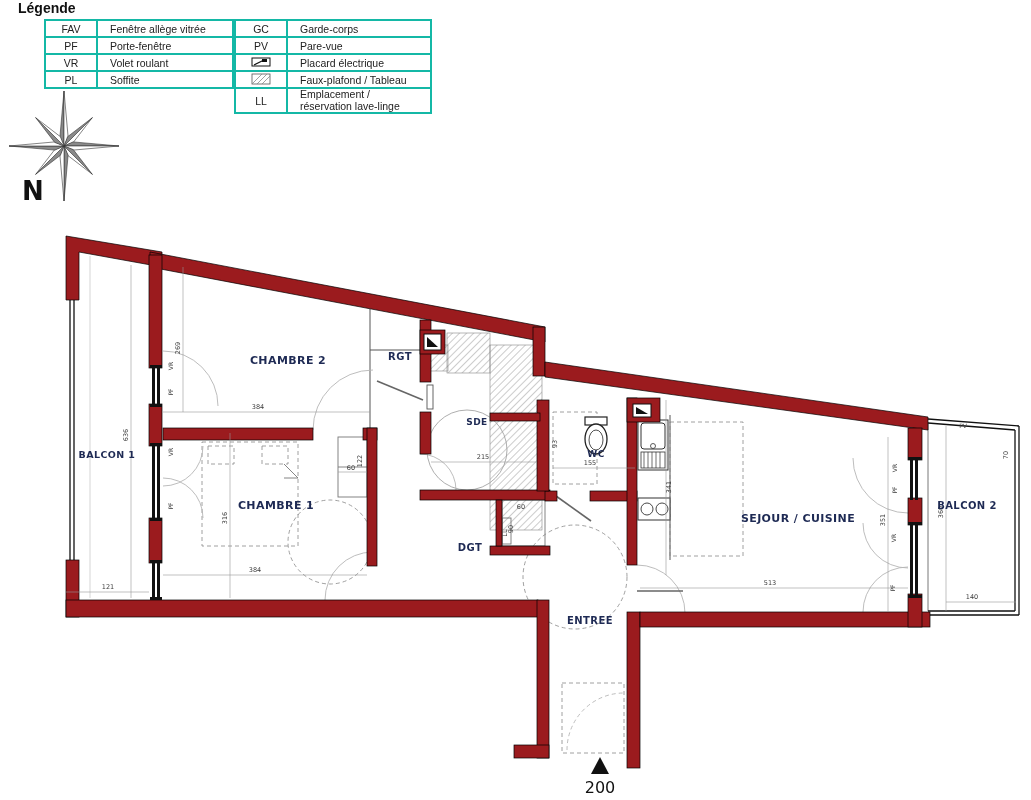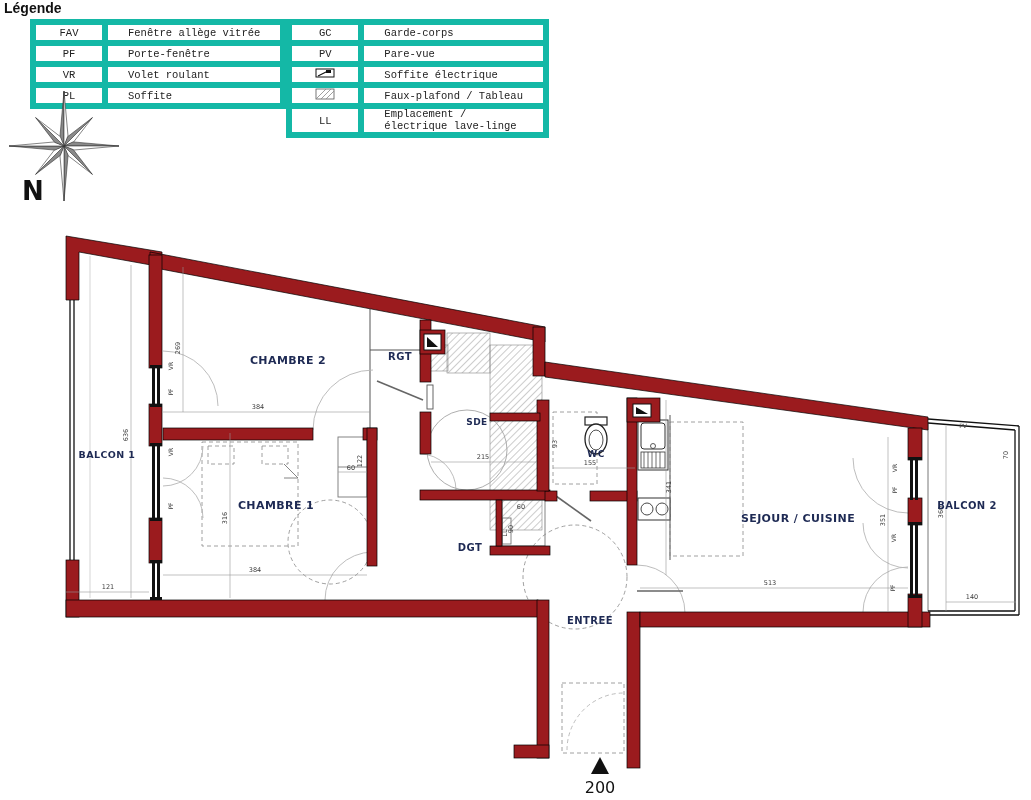--- a/index.html
+++ b/index.html
@@ -1,22 +1,22 @@
 <!DOCTYPE html>
 <html style="--wall: #9b1b1e; --room_label: #1e2a54; --dim: #3a3a3a;"><head>
 <meta charset="utf-8">
 <style>
   html,body{margin:0;padding:0;background:#fff;}
   body{width:1031px;height:800px;position:relative;overflow:hidden;
        font-family:"Liberation Sans",sans-serif;}
-  .legend{position:absolute;left:4px;top:0;}
+  .legend{position:absolute;left:18px;top:0;}
   .legend-title{font-size:14px;font-weight:bold;color:#111;}
   .legend-tables{display:flex;align-items:flex-start;margin-left:26px;margin-top:3px;}
   table.ltab{border-collapse:collapse;font-size:10.5px;color:#222;}
-  table.ltab td{border:6px solid #14b8a6;padding:0 20px;height:15px;white-space:nowrap;font-family:Liberation Mono, monospace;}
+  table.ltab td{border:2px solid #14b8a6;padding:0 12px;height:15px;white-space:nowrap;}
   table.ltab td.code{text-align:center;width:26px;font-weight:normal;}
   table.ltab td.lab{min-width:110px;}
   td.wrap{white-space:normal !important;max-width:118px;line-height:1.1;}
   svg text{font-family:"DejaVu Sans",sans-serif;}
   .wall{fill:var(--wall);stroke:#000;stroke-width:0.7;}
   .room-label{fill:var(--room_label);font-weight:bold;letter-spacing:0.4px;}
   .dim{fill:var(--dim);font-size:6.5px;}
   .wlabel{fill:#444;font-size:6px;}
   .thin{stroke:#555;stroke-width:1;fill:none;}
   .dimline{stroke:#999;stroke-width:0.6;}
@@ -64,34 +64,34 @@
         <td class="lab">Pare-vue</td>
           </tr>
       <tr>
         <td class="code">
           <svg width="20" height="10">
                 <rect x="1" y="1" width="18" height="8" fill="#fff" stroke="#111" stroke-width="1"></rect>
                 <path d="M3,8 L12,3.5" stroke="#111" stroke-width="1.2" fill="none"></path>
                 <rect x="11" y="2" width="5" height="3" fill="#111"></rect>
               </svg>
         </td>
-        <td class="lab">Soffite électrique</td>
+        <td class="lab">Placard électrique</td>
           </tr>
       <tr>
         <td class="code">
           <svg width="20" height="12">
                 <rect x="1" y="1" width="18" height="10" fill="#fff" stroke="#555" stroke-width="0.8"></rect>
                 <path d="M1,11 L11,1 M6,11 L16,1 M11,11 L19,3" stroke="#888" stroke-width="0.8"></path>
               </svg>
         </td>
         <td class="lab">Faux-plafond / Tableau</td>
           </tr>
       <tr>
         <td class="code">LL</td>
-        <td class="lab wrap">Emplacement / électrique lave-linge</td>
+        <td class="lab wrap">Emplacement / réservation lave-linge</td>
           </tr>
     </tbody>
       </table>
   </div>
 </div>
 
 <svg width="1031" height="800" viewBox="0 0 1031 800" style="position:absolute;left:0;top:0;">
   <defs>
     <pattern id="hatch" width="5" height="5" patternUnits="userSpaceOnUse" patternTransform="rotate(45)">
       <line x1="0" y1="0" x2="0" y2="5" stroke="#999" stroke-width="1"></line>

